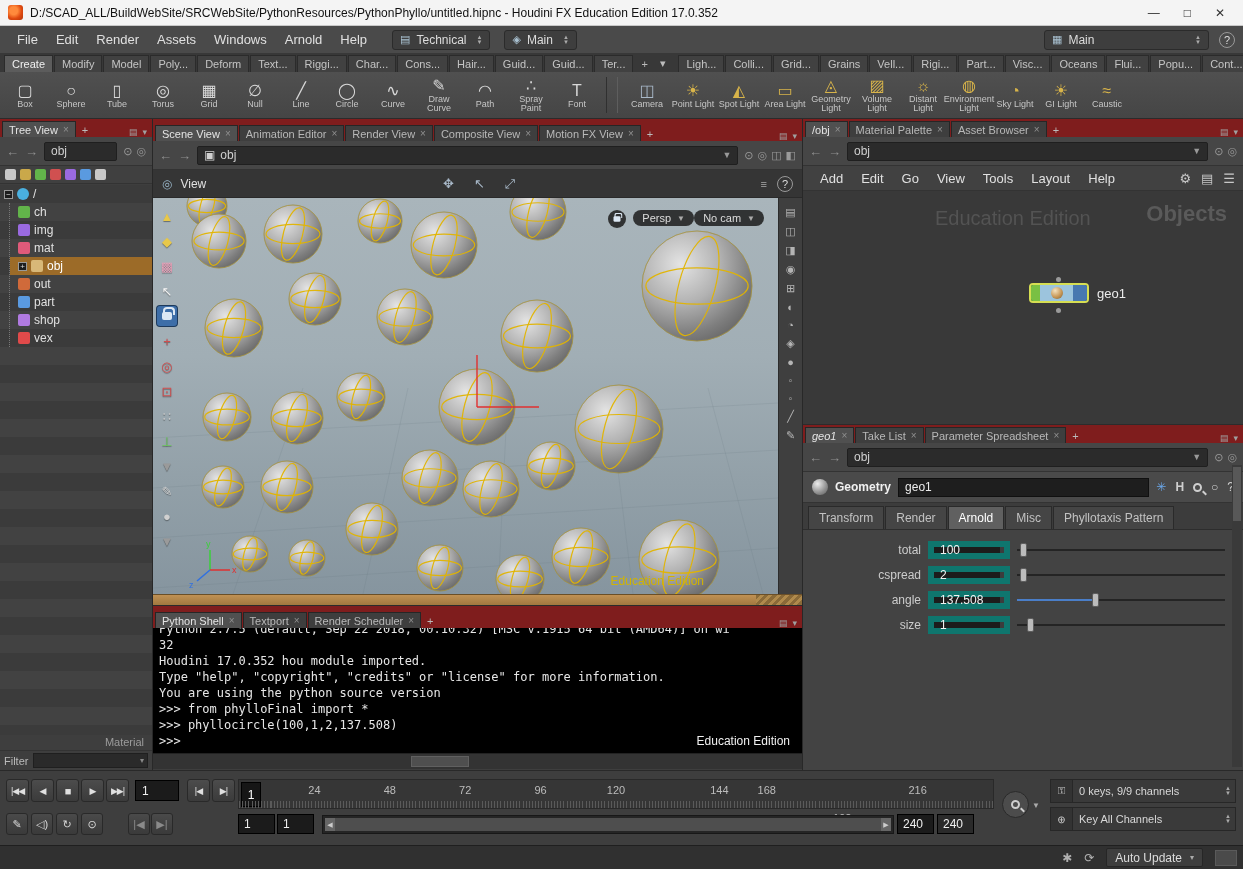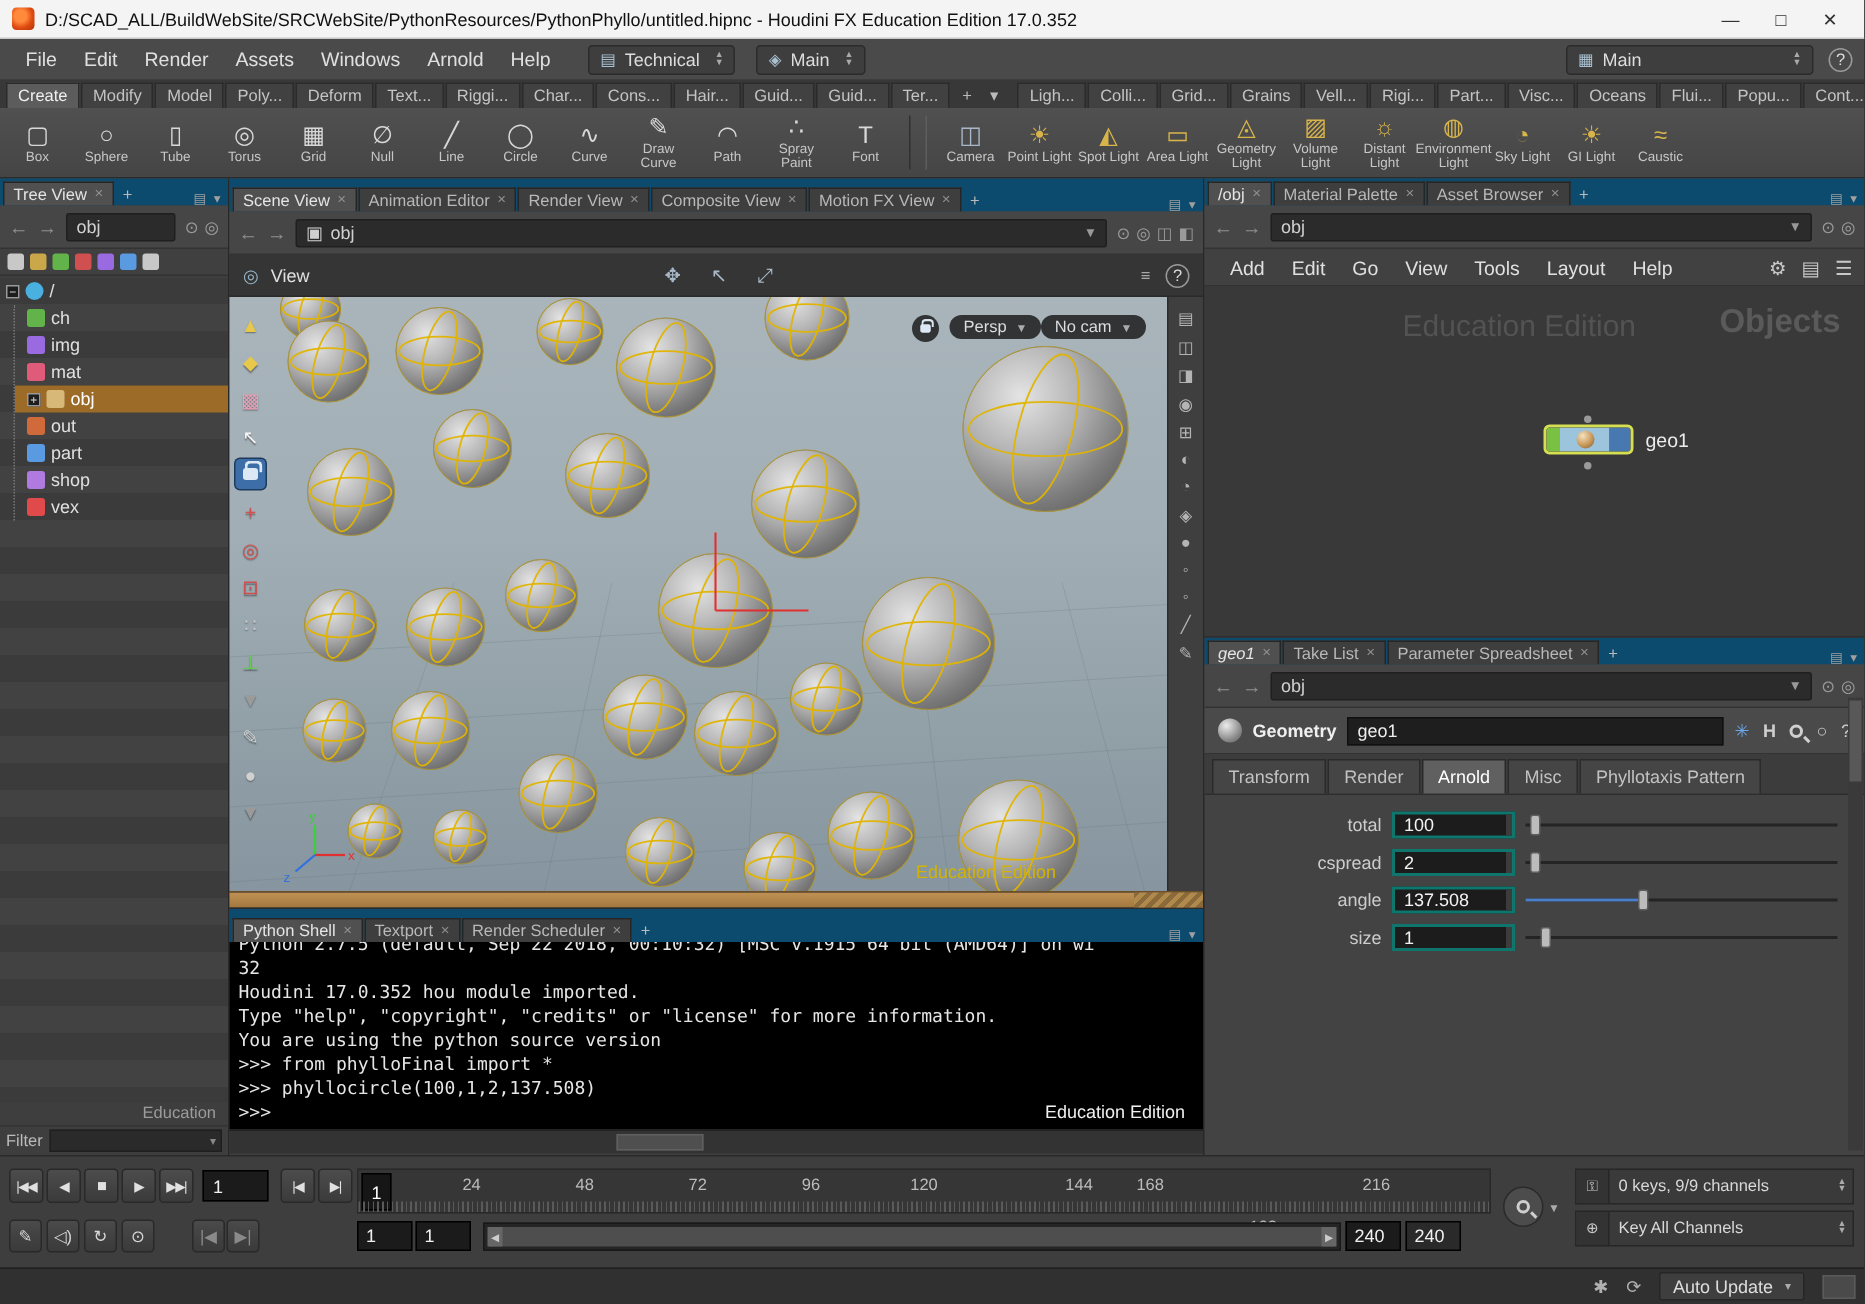--- a/index.html
+++ b/index.html
@@ -36,21 +36,21 @@
   .shelf-plus { color:#bbb; padding:0 5px 2px 7px; }
   .shelftools { position:absolute; left:0; top:72px; width:100%; height:47px;
                 background:linear-gradient(#505050,#454545); border-bottom:1px solid #2b2b2b;
                 display:flex; align-items:stretch; padding:2px 2px; }
   .tool { width:46px; display:flex; flex-direction:column; align-items:center; justify-content:center; gap:0; }
   .tool .g { font-size:16px; line-height:18px; }
   .tool .lbl { font-size:9px; color:#c6c6c6; text-align:center; line-height:9px; }
   .tool-sep { width:12px; border-left:1px solid #303030; border-right:1px solid #5e5e5e; margin:3px 6px; }
 
   
-  .ptabbar { height:18px; background:#0c4a6e; display:flex; align-items:flex-end; padding-left:2px;
+  .ptabbar { height:18px; background:#7f1d1d; display:flex; align-items:flex-end; padding-left:2px;
              font-size:11px; overflow:hidden; }
   .ptab { display:flex; align-items:center; gap:5px; background:#3e3e3e; border:1px solid #262626;
           border-bottom:none; padding:1px 6px; color:#b8b8b8; margin-right:1px; height:16px; white-space:nowrap; }
   .ptab.active { background:#505050; color:#e4e4e4; }
   .ptab.it .tl { font-style:italic; }
   .ptab .x { color:#909090; font-size:10px; }
   .ptab-plus { color:#bbb; padding:0 5px 1px; }
   .ptab-icons { margin-left:auto; display:flex; gap:5px; padding-right:5px; color:#a0a0a0; font-size:9px; align-items:center; }
   .navrow { height:29px; background:#464646; display:flex; align-items:center; gap:6px; padding:0 6px;
             border-bottom:1px solid #333; }
@@ -154,21 +154,21 @@
   .mag::after { content:""; position:absolute; left:7px; top:7px; width:5px; height:2px; background:#cfcfcf;
                 transform:rotate(45deg); }
   .ftabs { height:27px; background:#3c3c3c; display:flex; align-items:flex-end; padding-left:5px;
            border-bottom:1px solid #2d2d2d; }
   .ftab { padding:4px 10px; font-size:12px; color:#c2c2c2; background:#454545; border:1px solid #2a2a2a;
           border-bottom:none; margin-right:1px; white-space:nowrap; }
   .ftab.active { background:#606060; color:#fff; }
   .params { padding:7px 14px 0 0; }
   .prow { display:flex; align-items:center; height:25px; gap:7px; }
   .plabel { width:118px; text-align:right; font-size:12px; color:#cccccc; flex:none; }
-  .pvalue { width:82px; height:18px; background:#1c1c1c; border:2px solid #0f766e; color:#f2f2f2;
+  .pvalue { width:82px; height:18px; background:#1c1c1c; border:6px solid #0f766e; color:#f2f2f2;
             font-size:12px; display:flex; align-items:center; padding:0 6px; position:relative; flex:none; }
   .pvalue::after { content:""; position:absolute; right:0; top:0; bottom:0; width:4px; background:#3c3c3c; }
   .pslider { flex:1; position:relative; height:18px; }
   .ptrack { position:absolute; left:0; right:4px; top:8px; height:2px; background:#242424; }
   .pfill { position:absolute; left:0; top:8px; height:2px; background:#4a7ec8; }
   .phandle { position:absolute; top:2px; width:7px; height:14px; background:#bcbcbc;
              border:1px solid #5e5e5e; border-radius:2px; }
   .pscroll { position:absolute; right:1px; top:346px; bottom:3px; width:10px; background:#3a3a3a; }
   .pscroll .h { margin:2px 1px 0; height:54px; background:#585858; }
 
@@ -479,21 +479,21 @@
               <span class="ticon" style="background: rgb(176, 122, 224);"></span>
               <span>shop</span>
             </div>
             <div class="trow">
               <span class="ticon" style="background: rgb(224, 74, 74);"></span>
               <span>vex</span>
             </div>
           </div>
         </div>
     </div>
-    <div class="edu">Education</div>
+    <div class="edu">Material</div>
     <div class="filterrow">
       <span>Filter</span>
       <div class="filterbox">
           <span>▾</span>
         </div>
     </div>
   </div>
 
   <div class="centerpanel">
     <div class="ptabbar" style="height:22px">

